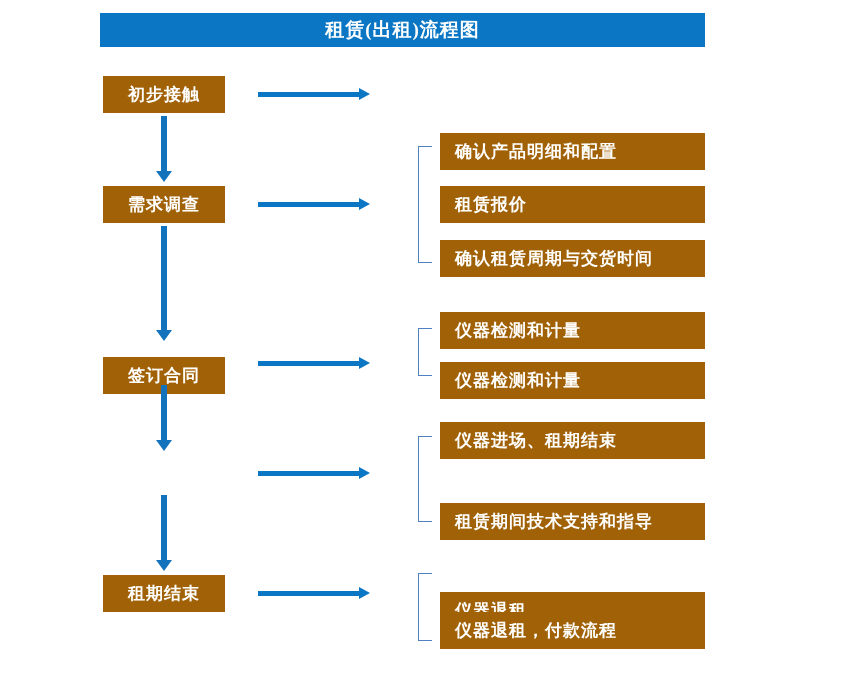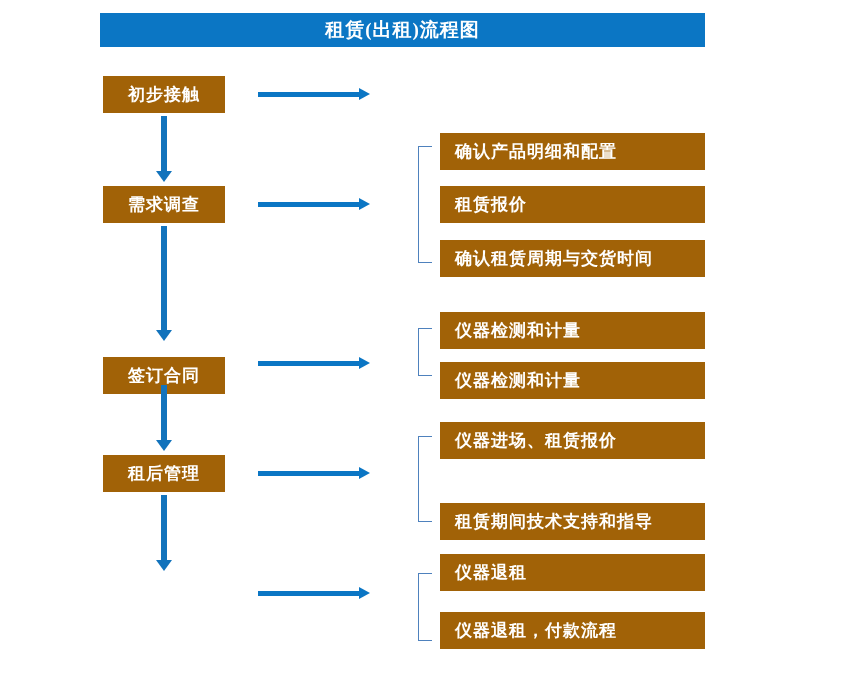--- a/index.html
+++ b/index.html
@@ -117,21 +117,21 @@
 </head>
 <body>
 
 <div id="canvas">
 
   <div class="title-bar">租赁(出租)流程图</div>
 
   <div class="box stage-box" style="top:76px;">初步接触</div>
   <div class="box stage-box" style="top:186px;">需求调查</div>
   <div class="box stage-box" style="top:357px;">签订合同</div>
-  <div class="box stage-box" style="top:455px;">租后管理</div>
+  <div class="box stage-box" style="top:575px;">租期结束</div>
 
   <div class="v-arrow" style="left:155px; top:116px; height:66px;">
     <div class="shaft" style="height:55px;"></div>
     <div class="head" style="top:55px;"></div>
   </div>
   <div class="v-arrow" style="left:155px; top:226px; height:115px;">
     <div class="shaft" style="height:104px;"></div>
     <div class="head" style="top:104px;"></div>
   </div>
   <div class="v-arrow" style="left:155px; top:385px; height:66px;">
@@ -167,18 +167,18 @@
   <div class="bracket" style="left:418px; top:146px; height:117px;"></div>
   <div class="bracket" style="left:418px; top:328px; height:48px;"></div>
   <div class="bracket" style="left:418px; top:436px; height:86px;"></div>
   <div class="bracket" style="left:418px; top:573px; height:68px;"></div>
 
   <div class="box detail-box" style="top:186px;">租赁报价</div>
   <div class="box detail-box" style="top:133px;">确认产品明细和配置</div>
   <div class="box detail-box" style="top:240px;">确认租赁周期与交货时间</div>
   <div class="box detail-box" style="top:312px;">仪器检测和计量</div>
   <div class="box detail-box" style="top:362px;">仪器检测和计量</div>
-  <div class="box detail-box" style="top:422px;">仪器进场、租赁报价</div>
+  <div class="box detail-box" style="top:422px;">仪器进场、租期结束</div>
   <div class="box detail-box" style="top:503px;">租赁期间技术支持和指导</div>
-  <div class="box detail-box" style="top:554px;">仪器退租</div>
+  <div class="box detail-box" style="top:592px;">仪器退租</div>
   <div class="box detail-box" style="top:612px;">仪器退租，付款流程</div>
 
 </div>
 
 </body></html>

